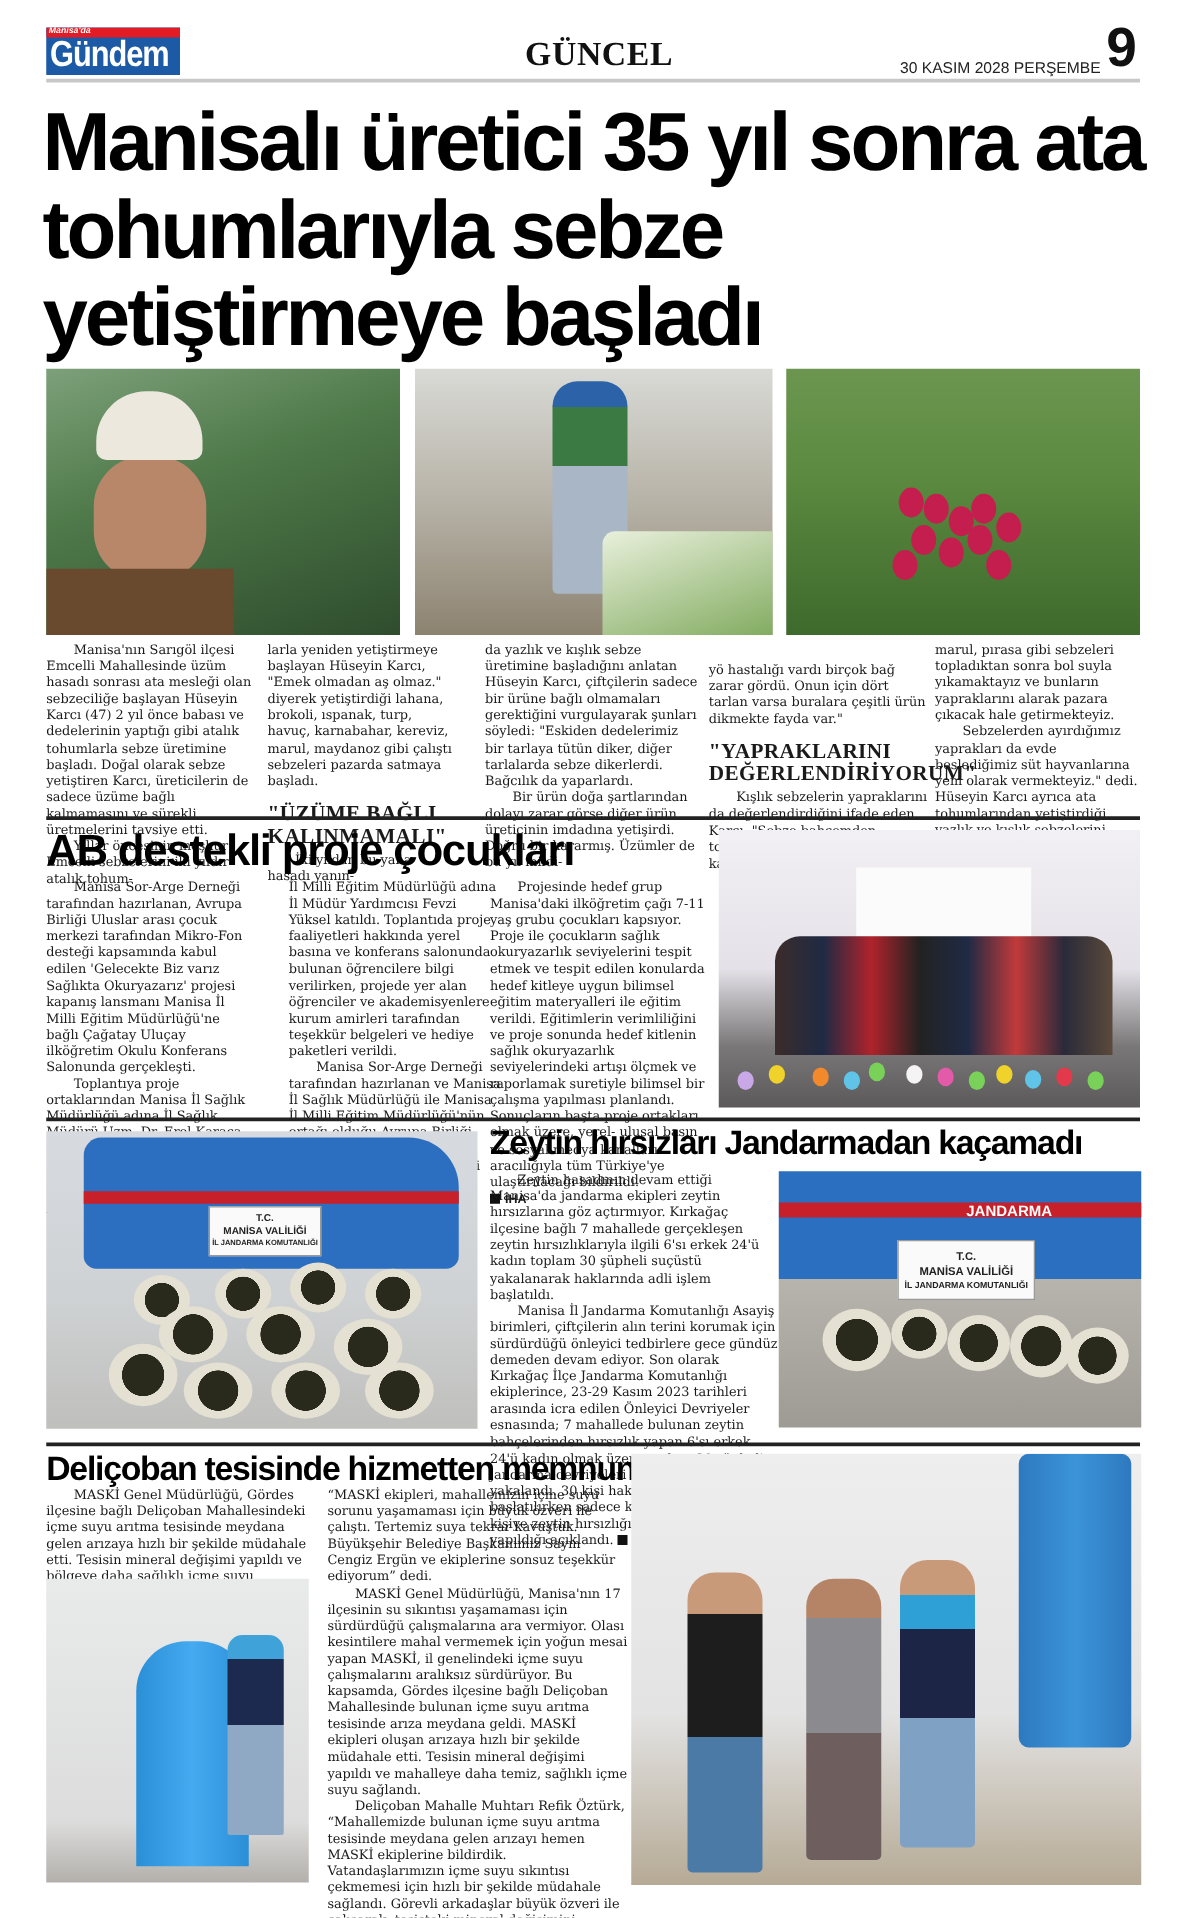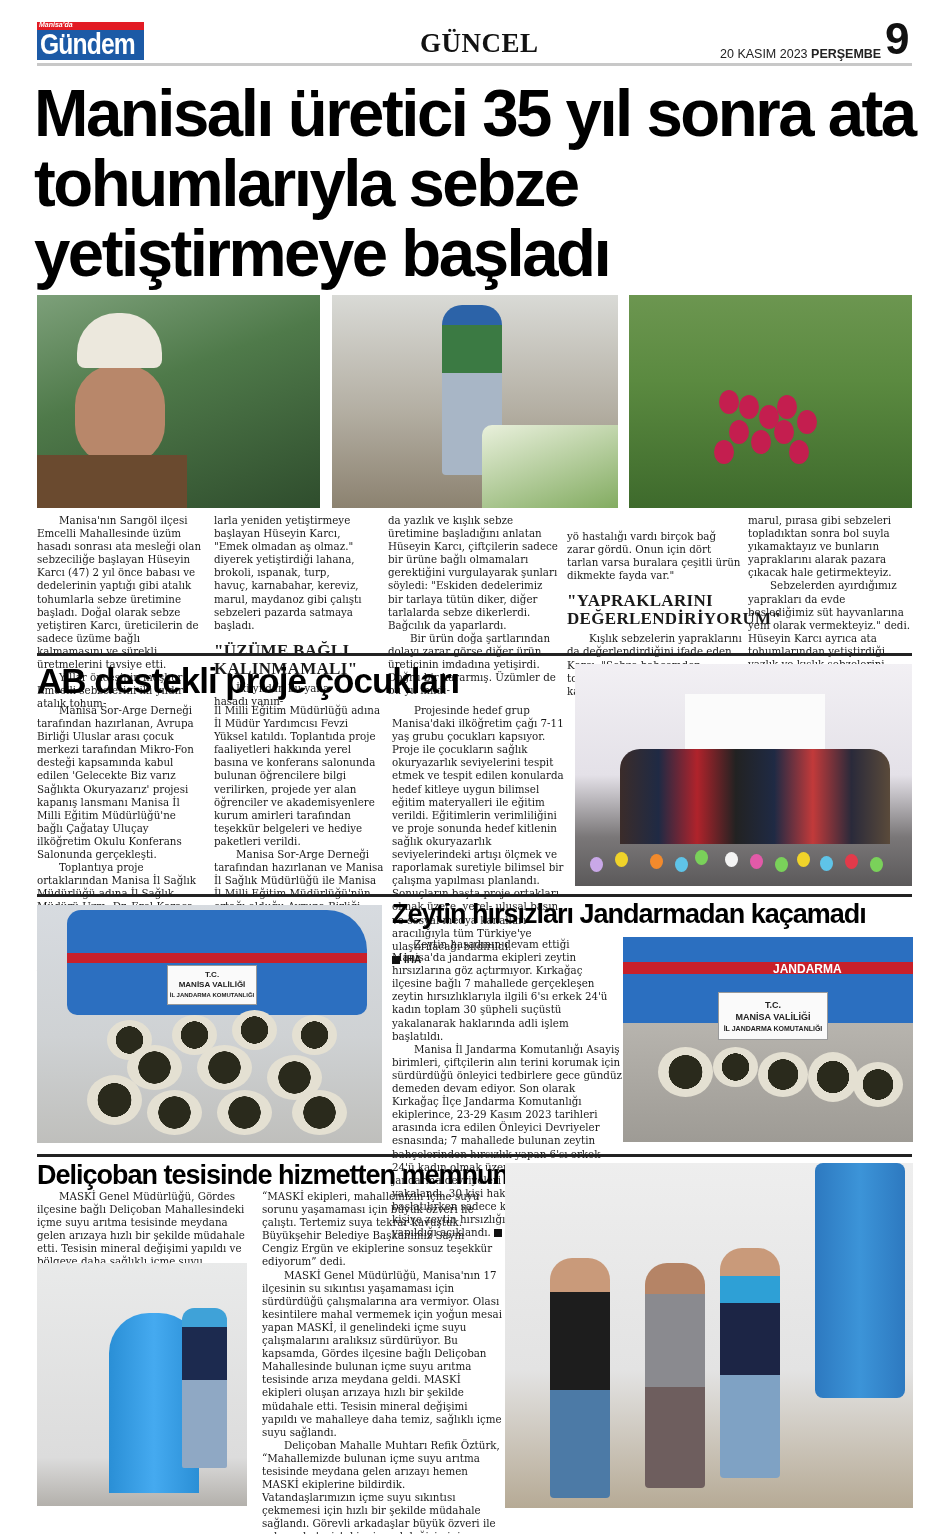--- a/index.html
+++ b/index.html
@@ -8,21 +8,21 @@
 
   .abs { position: absolute; }
 
   
   .logo { left: 37px; top: 22px; width: 107px; height: 38px; background: #1c5aa6; overflow: hidden; }
   .logo .logo-top { position: absolute; left: 0; top: 0; width: 107px; height: 8px; background: #e21b24; }
   .logo .logo-top-txt { position: absolute; left: 2px; top: -1px; font: italic bold 7px "Liberation Sans", sans-serif; color: #fff; }
   .logo .logo-main { position: absolute; left: 3px; top: 6px; font: bold 29px/32px "Liberation Sans", sans-serif; color: #fff; letter-spacing: -1px; transform: scaleX(0.85); transform-origin: left; }
   .section-title { left: 420px; top: 28px; font: bold 27px "Liberation Serif", serif; color: #111; letter-spacing: 0.5px; }
   .issue-date { left: 720px; top: 47px; font: 12.5px "Liberation Sans", sans-serif; color: #222; }
-  .issue-date b { font-weight: bold; }
+  .issue-date b { font-weight: normal; }
   .page-no { left: 885px; top: 14px; font: bold 44px "Liberation Sans", sans-serif; color: #111; }
   .top-rule { left: 37px; top: 63px; width: 875px; height: 3px; background: #c8c8c8; }
 
   
   .headline-main { left: 34px; top: 78px; width: 890px; font: 900 66px/70px "Liberation Sans", sans-serif; color: #000; letter-spacing: -2.5px; transform: scaleX(0.99); transform-origin: left; }
   .h2 { font: 900 35px/40px "Liberation Sans", sans-serif; color: #000; letter-spacing: -1px; }
   .h3 { font: 900 27px/32px "Liberation Sans", sans-serif; color: #000; letter-spacing: -1px; }
   .rule-thick { height: 3px; background: #222; }
 
   
@@ -65,21 +65,21 @@
 </head>
 <body>
 
 <div class="abs logo">
   <div class="logo-top"></div>
   <span class="logo-top-txt">Manisa'da</span>
   <span class="logo-main">Gündem</span>
 </div>
 <div class="abs section-title">GÜNCEL</div>
 <div class="abs issue-date">
-  <span>20 KASIM 2023</span>
+  <span>30 KASIM 2028</span>
   <b>PERŞEMBE</b>
 </div>
 <div class="abs page-no">9</div>
 <div class="abs top-rule"></div>
 
 <h1 class="abs headline-main">Manisalı üretici 35 yıl sonra ata tohumlarıyla sebze yetiştirmeye başladı</h1>
 
 <div class="abs photo ph-farmer" style="left:37px;top:295px;width:283px;height:213px;">
   <div class="face"></div>
   <div class="cap"></div>
@@ -125,21 +125,21 @@
   <p><span>Sebzelerden ayırdığımız yaprakları da evde beslediğimiz süt hayvanlarına yem olarak vermekteyiz." dedi. Hüseyin Karcı ayrıca ata tohumlarından yetiştirdiği yazlık ve kışlık sebzelerini pazarda kendisinin pazarladığını da sözlerine ekledi.</span> <span class="credit">İHA</span></p>
 </div>
 
 <div class="abs rule-thick" style="left:37px;top:653px;width:875px;"></div>
 <h2 class="abs h2" style="left:37px;top:661px;">AB destekli proje çocukları</h2>
 
 <div class="abs col" style="left:37px;top:704px;width:168px;">
   <p>Manisa Sor-Arge Derneği tarafından hazırlanan, Avrupa Birliği Uluslar arası çocuk merkezi tarafından Mikro-Fon desteği kapsamında kabul edilen 'Gelecekte Biz varız Sağlıkta Okuryazarız' projesi kapanış lansmanı Manisa İl Milli Eğitim Müdürlüğü'ne bağlı Çağatay Uluçay ilköğretim Okulu Konferans Salonunda gerçekleşti.</p>
   <p>Toplantıya proje ortaklarından Manisa İl Sağlık Müdürlüğü adına İl Sağlık Müdürü Uzm. Dr. Erol Karaca, Manisa Celal Bayar Üniversitesi Sağlık Bilimleri Fakültesi Dekanlığı adına Sağlık Bilimleri Dekanı Prof. Dr. Seyhun Kürşad ve Manisa</p>
 </div>
-<div class="abs col" style="left:214px;top:704px;width:170px;">
+<div class="abs col" style="left:231px;top:704px;width:170px;">
   <p style="text-indent:0">İl Milli Eğitim Müdürlüğü adına İl Müdür Yardımcısı Fevzi Yüksel katıldı. Toplantıda proje faaliyetleri hakkında yerel basına ve konferans salonunda bulunan öğrencilere bilgi verilirken, projede yer alan öğrenciler ve akademisyenlere kurum amirleri tarafından teşekkür belgeleri ve hediye paketleri verildi.</p>
   <p>Manisa Sor-Arge Derneği tarafından hazırlanan ve Manisa İl Sağlık Müdürlüğü ile Manisa İl Milli Eğitim Müdürlüğü'nün ortağı olduğu Avrupa Birliği Uluslar arası çocuk merkezi tarafından Mikro-Fon desteği kapsamında kabul edilen 'Gelecekte Biz varız Sağlıkta Okuryazarız'</p>
 </div>
 <div class="abs col" style="left:392px;top:704px;width:172px;">
   <p>Projesinde hedef grup Manisa'daki ilköğretim çağı 7-11 yaş grubu çocukları kapsıyor. Proje ile çocukların sağlık okuryazarlık seviyelerini tespit etmek ve tespit edilen konularda hedef kitleye uygun bilimsel eğitim materyalleri ile eğitim verildi. Eğitimlerin verimliliğini ve proje sonunda hedef kitlenin sağlık okuryazarlık seviyelerindeki artışı ölçmek ve raporlamak suretiyle bilimsel bir çalışma yapılması planlandı. Sonuçların başta proje ortakları olmak üzere, yerel- ulusal basın ve sosyal medya kanalları aracılığıyla tüm Türkiye'ye ulaştırılacağı bildirildi.</p>
   <p style="text-indent:0"><span class="credit">İHA</span></p>
 </div>
 <div class="abs photo ph-ceremony" style="left:575px;top:664px;width:337px;height:222px;">
   <div class="screen"></div>
   <div class="crowd"></div>

